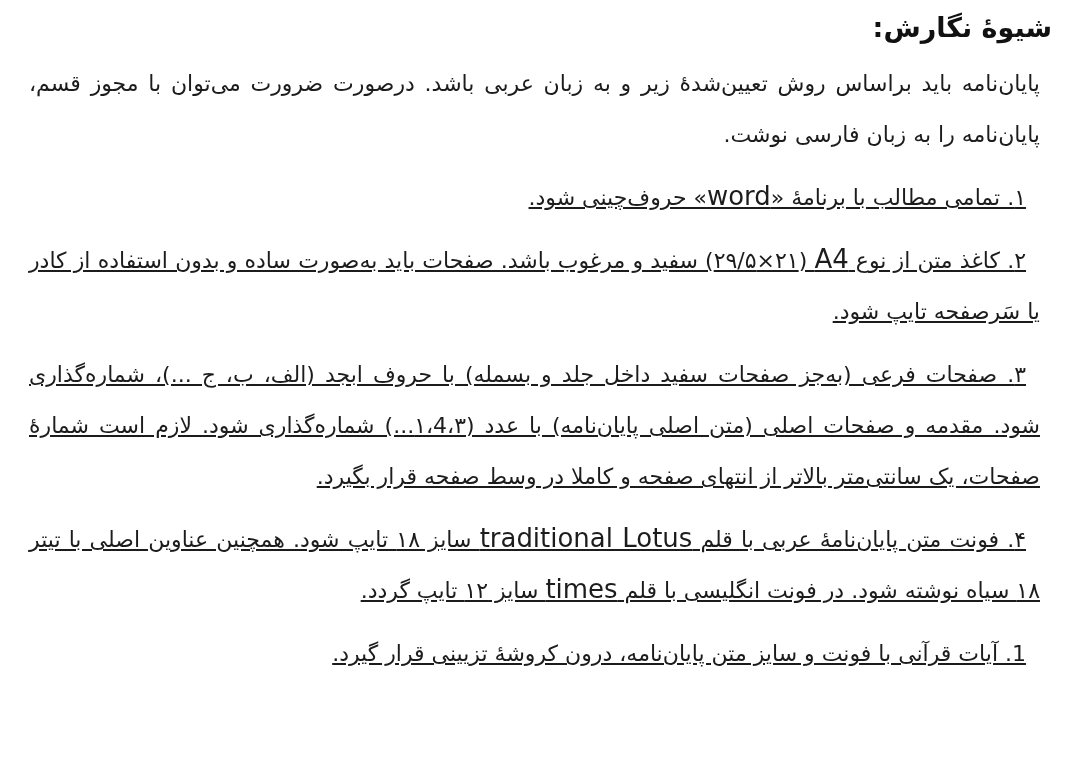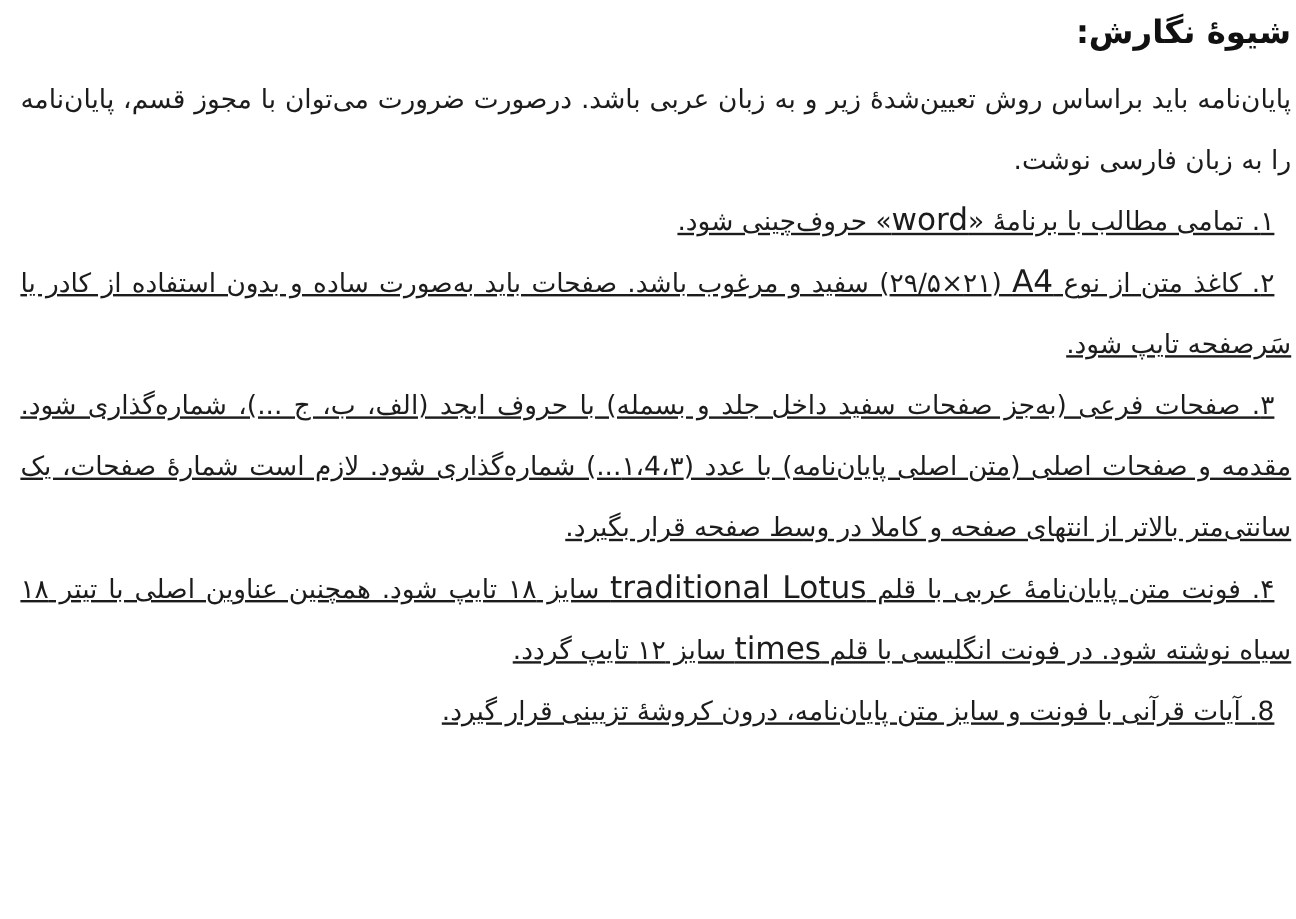--- a/index.html
+++ b/index.html
@@ -10,38 +10,38 @@
   body {
     width: 1080px;
     height: 766px;
     overflow: hidden;
   }
   .page {
     direction: rtl;
     box-sizing: border-box;
     width: 1080px;
     height: 766px;
-    padding: 8px 4px 0 17px;
+    padding: 8px 28px 0 17px;
     background: #ffffff;
     font-family: "DejaVu Sans", sans-serif;
     color: #1c1c1c;
   }
   .doc-title {
     font-size: 27px;
     font-weight: bold;
     color: #111111;
     margin: 2px 0 12px 0;
     line-height: 36px;
   }
   .doc-text {
     font-size: 22px;
     line-height: 51px;
     text-align: justify;
     text-justify: inter-word;
-    margin: 0;
+    margin: 12px;
   }
   .intro {
     text-indent: 0;
   }
   .item {
     
     text-indent: 14px;
     text-decoration: underline;
   }
   .latin {
@@ -61,15 +61,15 @@
 
   <p class="doc-text item">۱. تمامی مطالب با برنامهٔ «<span class="latin" dir="ltr">word</span>» حروف‌چینی شود.</p>
 
   <p class="doc-text item">۲. کاغذ متن از نوع <span class="latin" dir="ltr">A4</span> (۲۱×۲۹/۵) سفید و مرغوب باشد. صفحات باید به‌صورت ساده و بدون استفاده از کادر یا سَرصفحه تایپ شود.</p>
 
   <p class="doc-text item">۳. صفحات فرعی (به‌جز صفحات سفید داخل جلد و بسمله) با حروف ابجد (الف، ب، ج ...)، شماره‌گذاری شود. مقدمه و صفحات اصلی (متن اصلی پایان‌نامه) با عدد (۱،4،۳...) شماره‌گذاری شود. لازم است شمارهٔ صفحات، یک سانتی‌متر بالاتر از انتهای صفحه و کاملا در وسط صفحه قرار بگیرد.</p>
 
   <p class="doc-text item">۴. فونت متن پایان‌نامهٔ عربی با قلم <span class="latin" dir="ltr">traditional Lotus</span> سایز ۱۸ تایپ شود. همچنین عناوین اصلی با تیتر ۱۸ سیاه نوشته شود. در فونت انگلیسی با قلم <span class="latin" dir="ltr">times</span> سایز ۱۲ تایپ گردد.</p>
 
 
-  <p class="doc-text item">8. آیات قرآنی با فونت و سایز متن پایان‌نامه، درون کروشهٔ تزیینی قرار گیرد.</p>
+  <p class="doc-text item">1. آیات قرآنی با فونت و سایز متن پایان‌نامه، درون کروشهٔ تزیینی قرار گیرد.</p>
 
 </div>
 
 </body></html>

